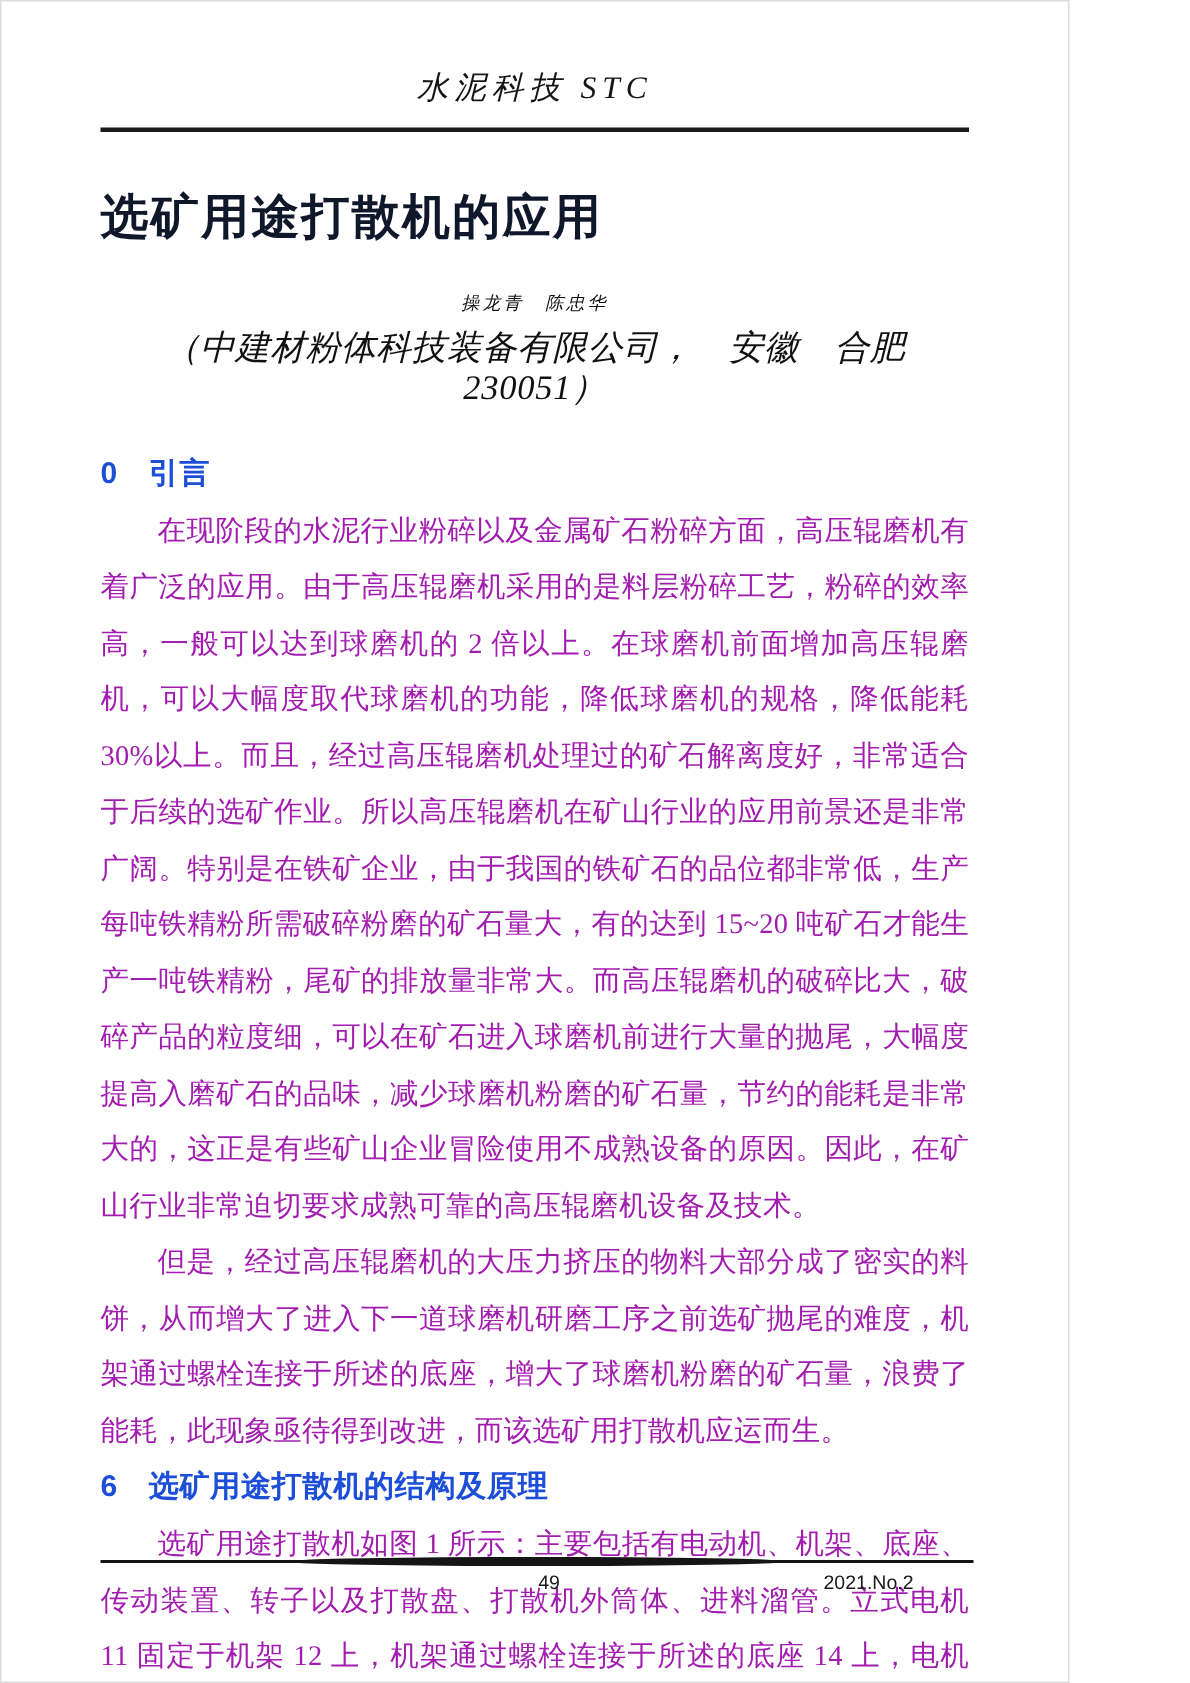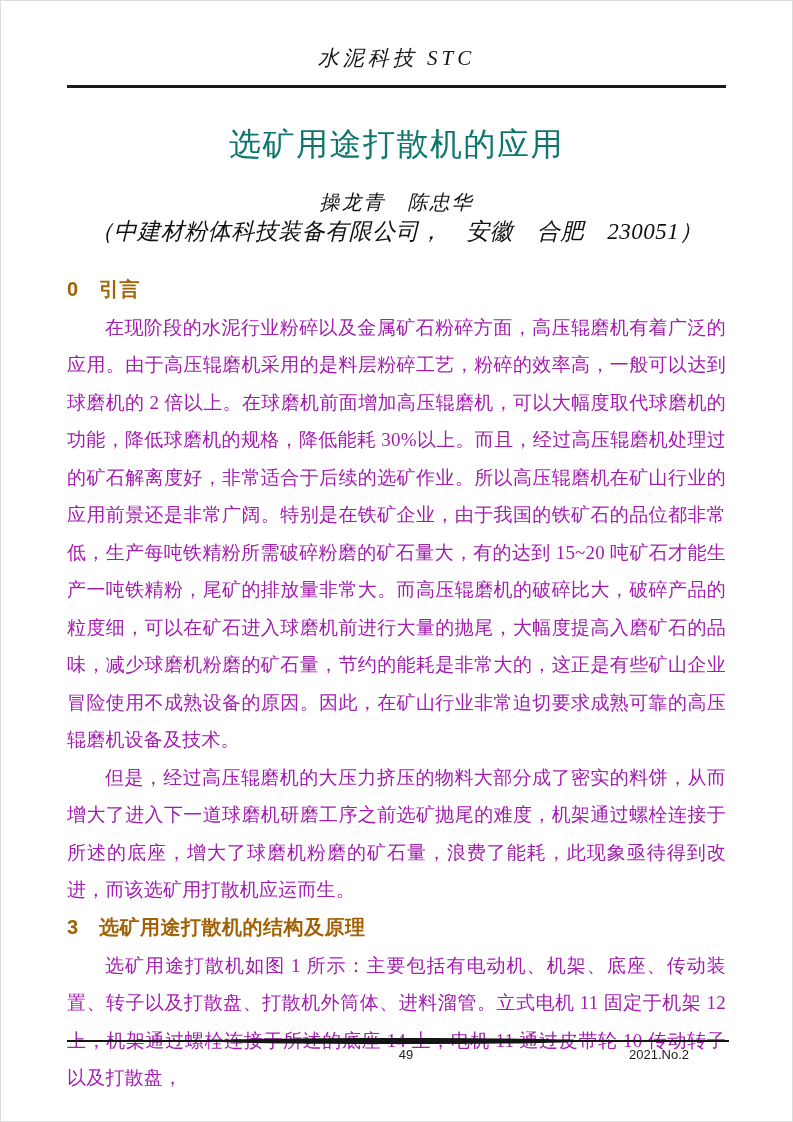--- a/index.html
+++ b/index.html
@@ -3,21 +3,21 @@
 <meta charset="utf-8">
 <style>
   html, body {
     margin: 0;
     padding: 0;
     background: #ffffff;
     font-family: "Liberation Serif", serif;
   }
   .page {
     position: relative;
-    width: 793px;
+    width: 713px;
     height: 1122px;
     box-sizing: border-box;
     background: #ffffff;
     border: 1px solid #dcdcdc;
     overflow: hidden;
     color: #111111;
   }
   .content {
     margin: 0 66px;
   }
@@ -31,52 +31,52 @@
     letter-spacing: 4px;
     color: #161616;
   }
   .header-rule {
     margin-top: 12px;
     height: 2.5px;
     background: #1b1b1b;
   }
   .paper-title {
     margin: 33px 0 0 0;
-    text-align: center;
+    text-align: left;
     font-family: "Liberation Sans", sans-serif;
-    font-weight: 400;
+    font-weight: 700;
     font-size: 32px;
     line-height: 46px;
     letter-spacing: 1.5px;
-    color: #0f766e;
+    color: #0f172a;
   }
   .authors {
     margin-top: 22px;
     text-align: center;
     font-style: italic;
-    font-size: 20px;
+    font-size: 12px;
     line-height: 27px;
     letter-spacing: 2px;
   }
   .affiliation {
     margin-top: 2px;
     text-align: center;
     font-style: italic;
     font-size: 23px;
     line-height: 27px;
     letter-spacing: 0.5px;
   }
   .section-heading {
     margin: 29px 0 0 0;
     font-family: "Liberation Sans", sans-serif;
     font-weight: 700;
     font-size: 20px;
     line-height: 30px;
     letter-spacing: 0.5px;
-    color: #a16207;
+    color: #1d4ed8;
   }
   .section-heading.second {
     margin-top: 3px;
   }
   .body-paragraph {
     margin: 5px 0 0 0;
     font-size: 19px;
     line-height: 37.5px;
     text-align: justify;
     text-justify: inter-ideograph;
@@ -144,21 +144,21 @@
     <div class="authors">操龙青　陈忠华</div>
 
     <div class="affiliation">（中建材粉体科技装备有限公司，　安徽　合肥　230051）</div>
 
     <h2 class="section-heading">0　引言</h2>
 
     <p class="body-paragraph">在现阶段的水泥行业粉碎以及金属矿石粉碎方面，高压辊磨机有着广泛的应用。由于高压辊磨机采用的是料层粉碎工艺，粉碎的效率高，一般可以达到球磨机的 2 倍以上。在球磨机前面增加高压辊磨机，可以大幅度取代球磨机的功能，降低球磨机的规格，降低能耗 30%以上。而且，经过高压辊磨机处理过的矿石解离度好，非常适合于后续的选矿作业。所以高压辊磨机在矿山行业的应用前景还是非常广阔。特别是在铁矿企业，由于我国的铁矿石的品位都非常低，生产每吨铁精粉所需破碎粉磨的矿石量大，有的达到 15~20 吨矿石才能生产一吨铁精粉，尾矿的排放量非常大。而高压辊磨机的破碎比大，破碎产品的粒度细，可以在矿石进入球磨机前进行大量的抛尾，大幅度提高入磨矿石的品味，减少球磨机粉磨的矿石量，节约的能耗是非常大的，这正是有些矿山企业冒险使用不成熟设备的原因。因此，在矿山行业非常迫切要求成熟可靠的高压辊磨机设备及技术。</p>
 
     <p class="body-paragraph">但是，经过高压辊磨机的大压力挤压的物料大部分成了密实的料饼，从而增大了进入下一道球磨机研磨工序之前选矿抛尾的难度，机架通过螺栓连接于所述的底座，增大了球磨机粉磨的矿石量，浪费了能耗，此现象亟待得到改进，而该选矿用打散机应运而生。</p>
 
-    <h2 class="section-heading second">3　选矿用途打散机的结构及原理</h2>
+    <h2 class="section-heading second">6　选矿用途打散机的结构及原理</h2>
 
     <p class="body-paragraph">选矿用途打散机如图 1 所示：主要包括有电动机、机架、底座、传动装置、转子以及打散盘、打散机外筒体、进料溜管。立式电机 11 固定于机架 12 上，机架通过螺栓连接于所述的底座 14 上，电机 11 通过皮带轮 10 传动转子以及打散盘，</p>
 
   </div>
 
   <div class="footer">
     <div class="footer-rule">
       <div class="rule-base"></div>
       <div class="rule-bulge"></div>
     </div>

